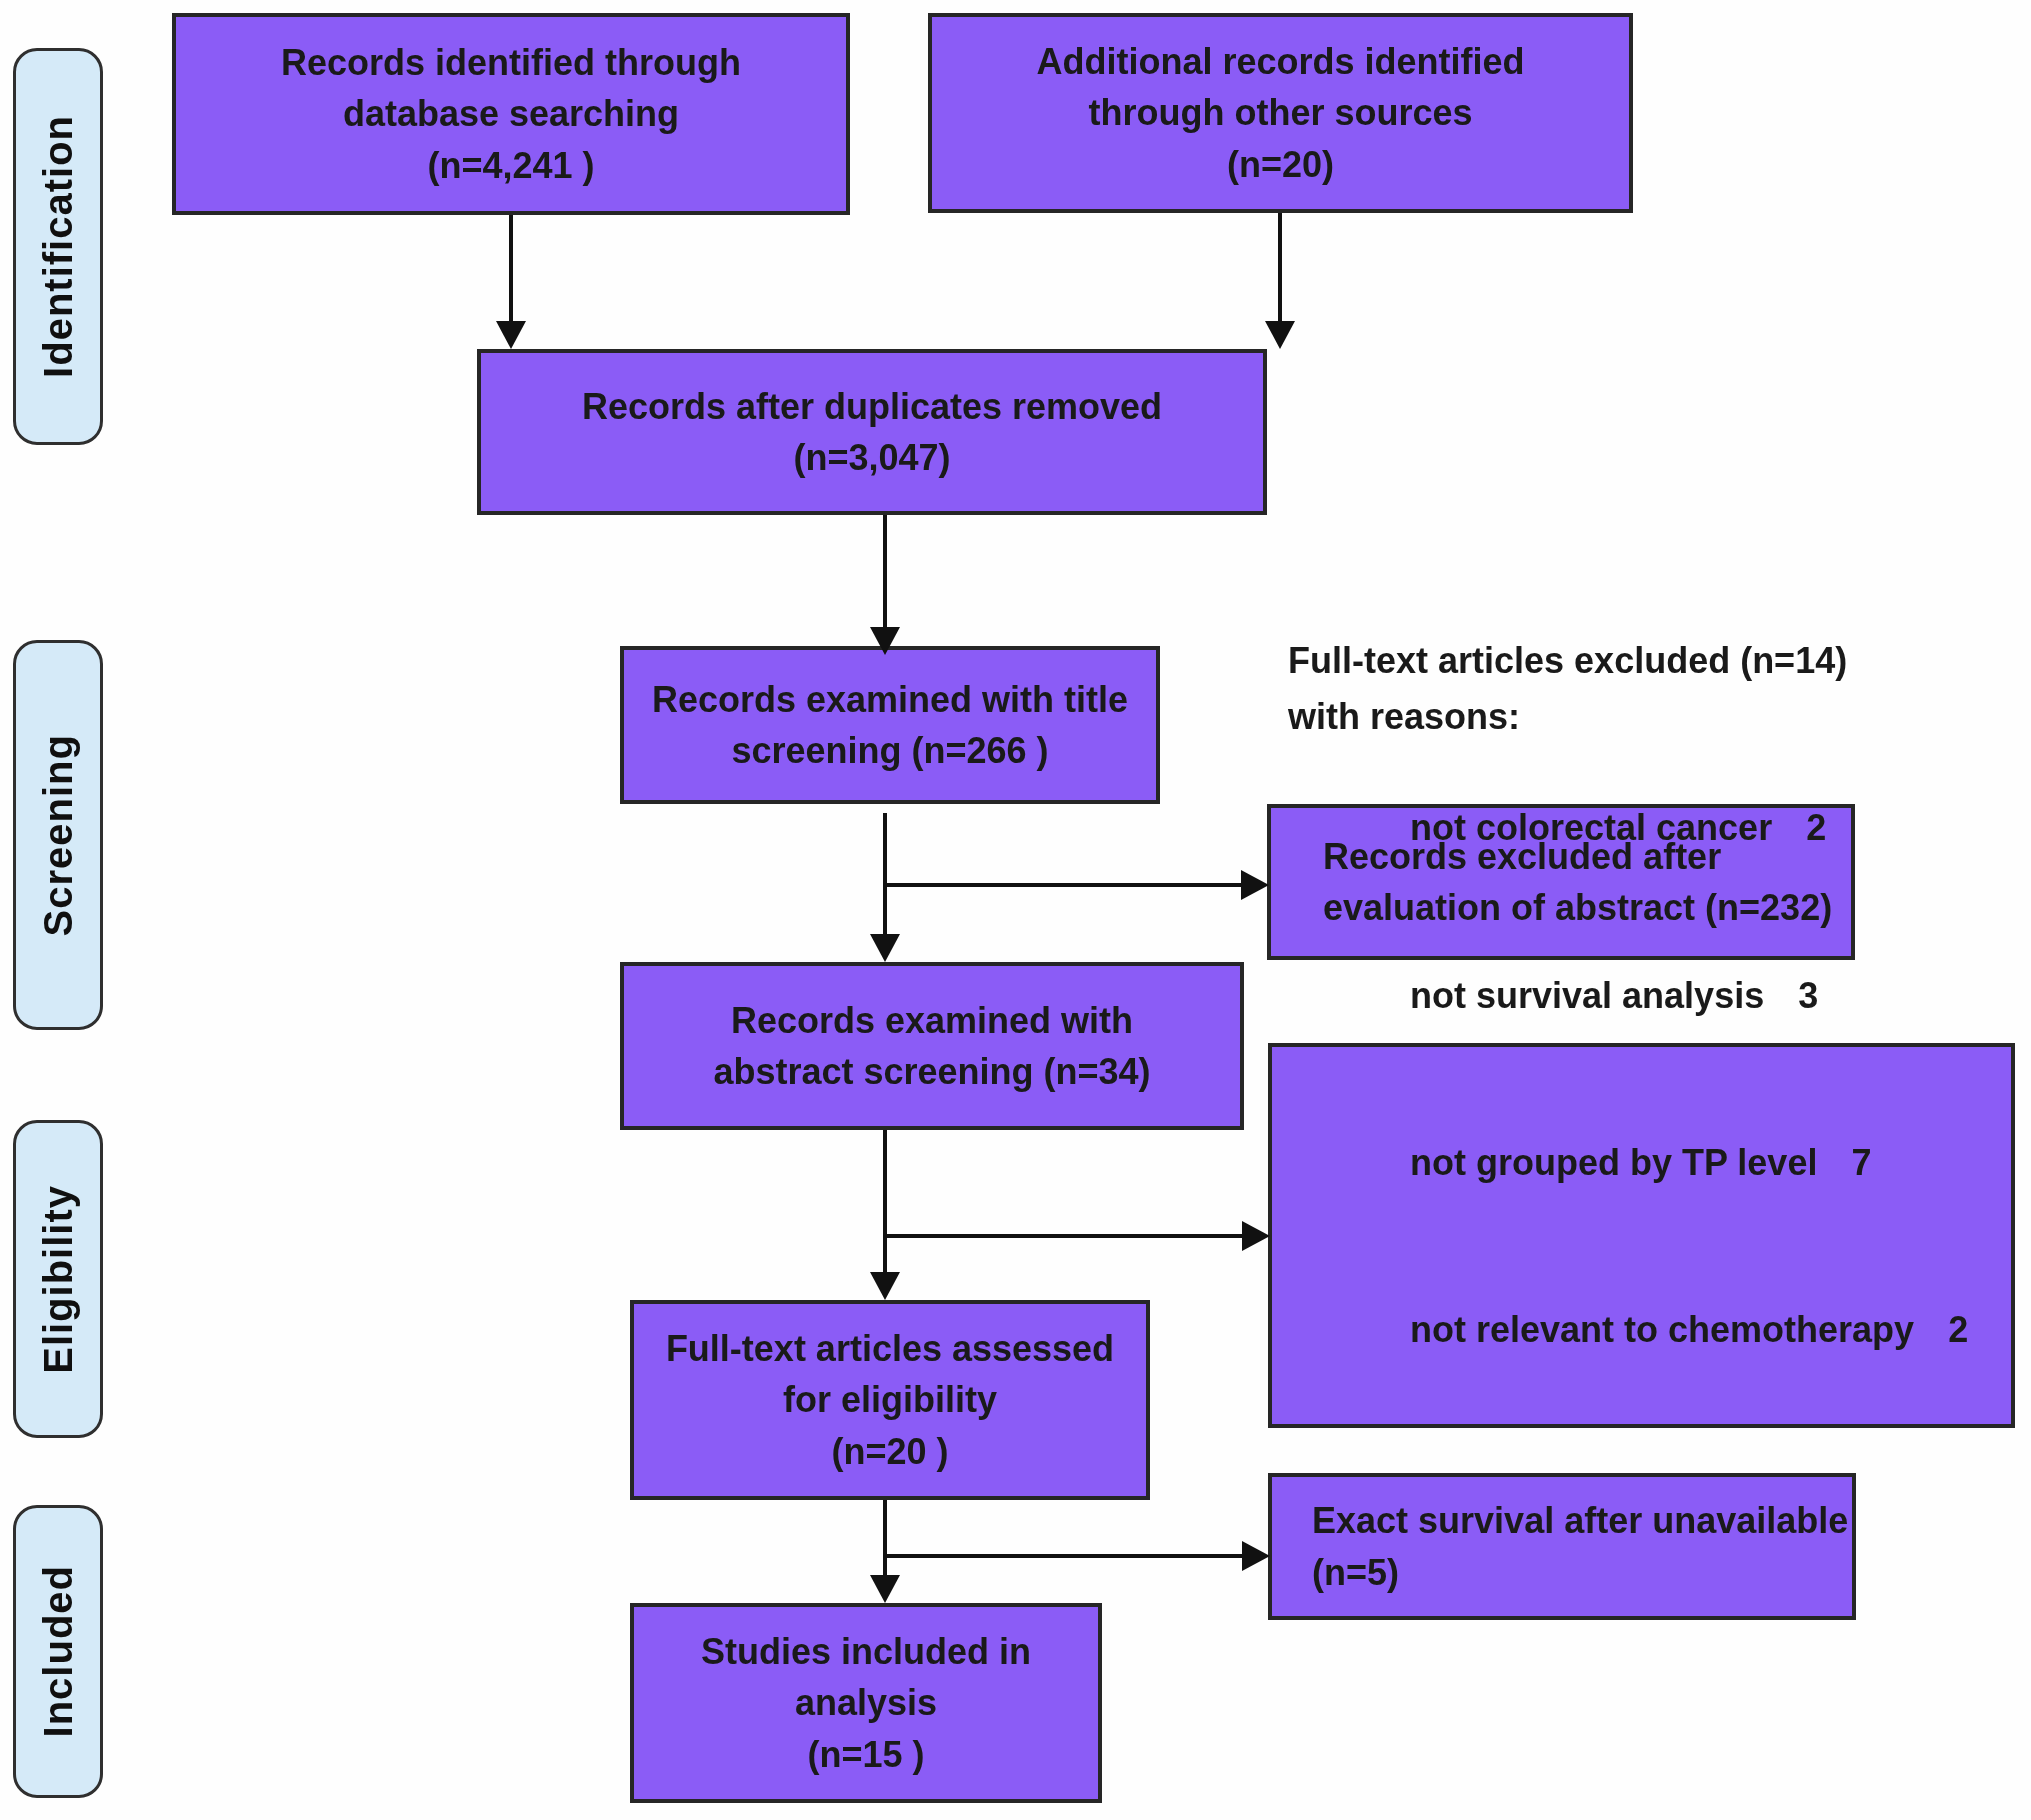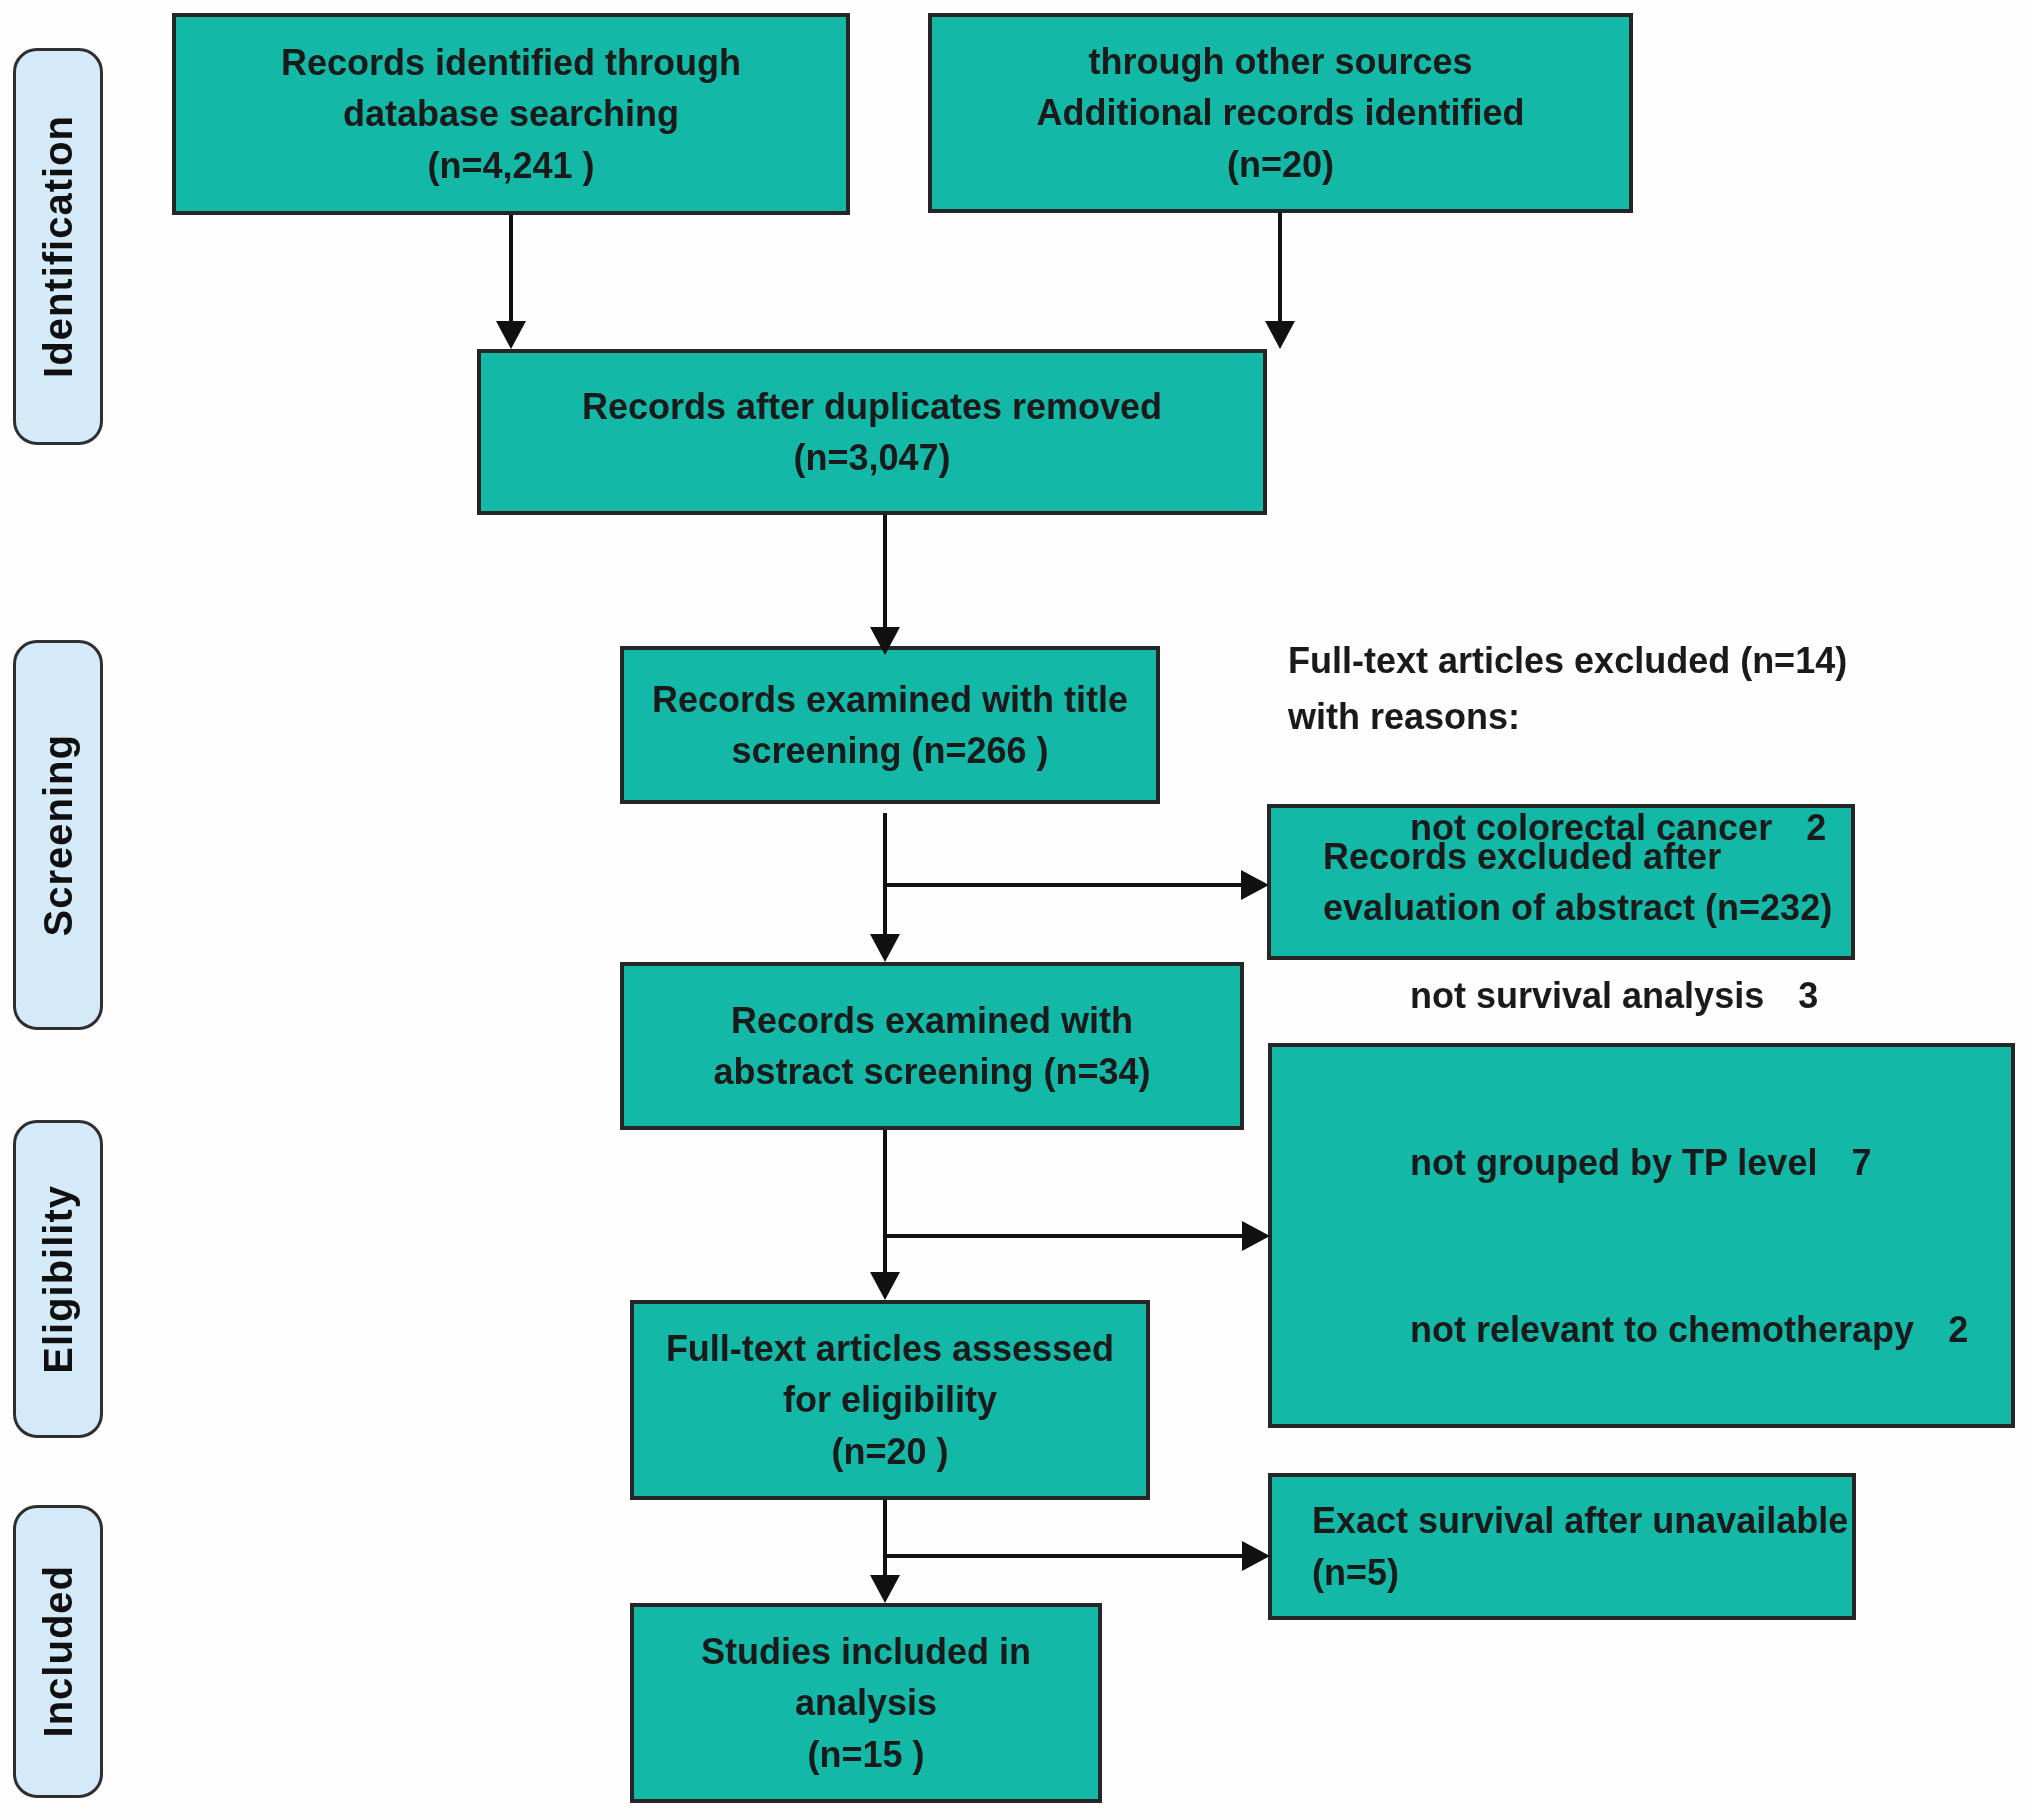--- a/index.html
+++ b/index.html
@@ -32,21 +32,21 @@
     writing-mode:vertical-rl;
     transform:rotate(180deg);
     font-size:40px;font-weight:bold;
     letter-spacing:1px;
     color:#101010;
     white-space:nowrap;
   }
   
   .fbox{
     position:absolute;
-    background:#14b8a6;
+    background:#8b5cf6;
     border:4px solid var(--box-border);
     box-sizing:border-box;
     display:flex;flex-direction:column;
     align-items:center;justify-content:center;
     text-align:center;
     font-size:36px;font-weight:600;
     line-height:1.42;
   }
   .fbox.left{align-items:flex-start;text-align:left;}
   .fbox .ln{display:block;white-space:pre;}
@@ -92,22 +92,22 @@
   <div class="stage" style="top:1505px;height:293px;">
     <span>Included</span>
   </div>
 
   <div class="fbox" style="left:172px;top:13px;width:678px;height:202px;">
     <span class="ln">Records identified through</span>
     <span class="ln">database searching</span>
     <span class="ln">(n=4,241 )</span>
   </div>
   <div class="fbox" style="left:928px;top:13px;width:705px;height:200px;">
+    <span class="ln">Additional records identified</span>
     <span class="ln">through other sources</span>
-    <span class="ln">Additional records identified</span>
     <span class="ln">(n=20)</span>
   </div>
 
   <div class="fbox" style="left:477px;top:349px;width:790px;height:166px;">
     <span class="ln">Records after duplicates removed</span>
     <span class="ln">(n=3,047)</span>
   </div>
 
   <div class="fbox" style="left:620px;top:622px;width:540px;height:158px;margin-top:24px;">
     <span class="ln">Records examined with title</span>

